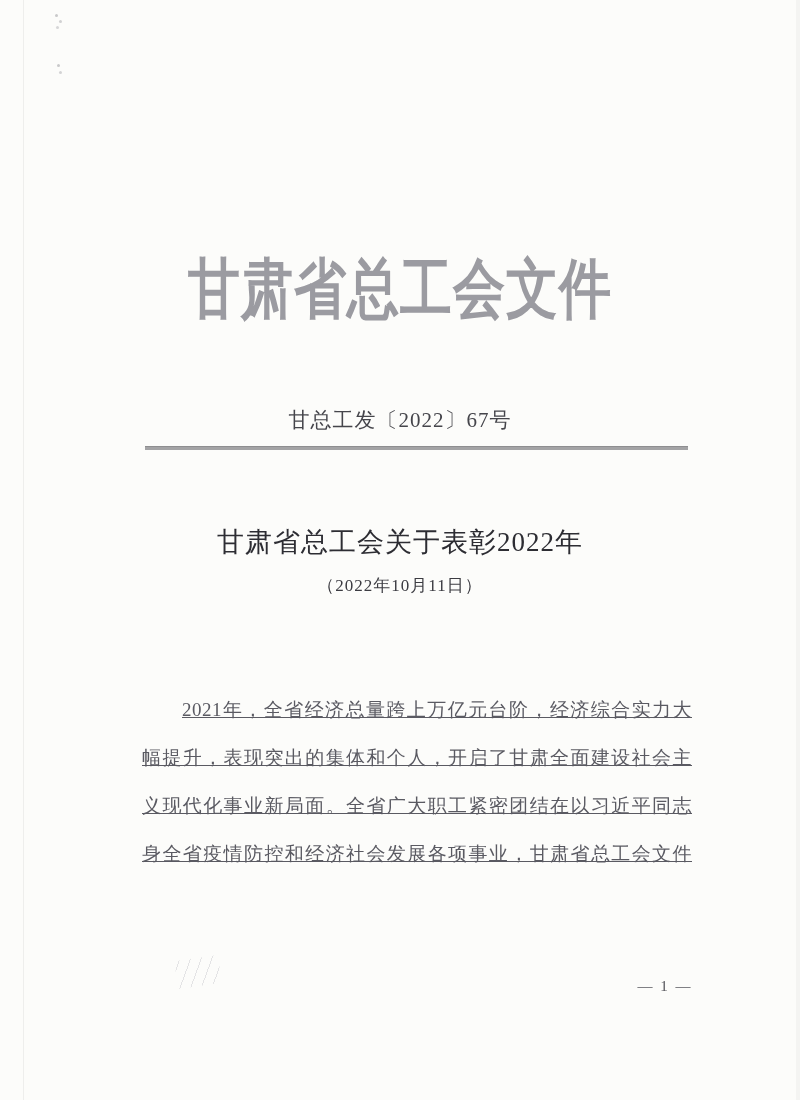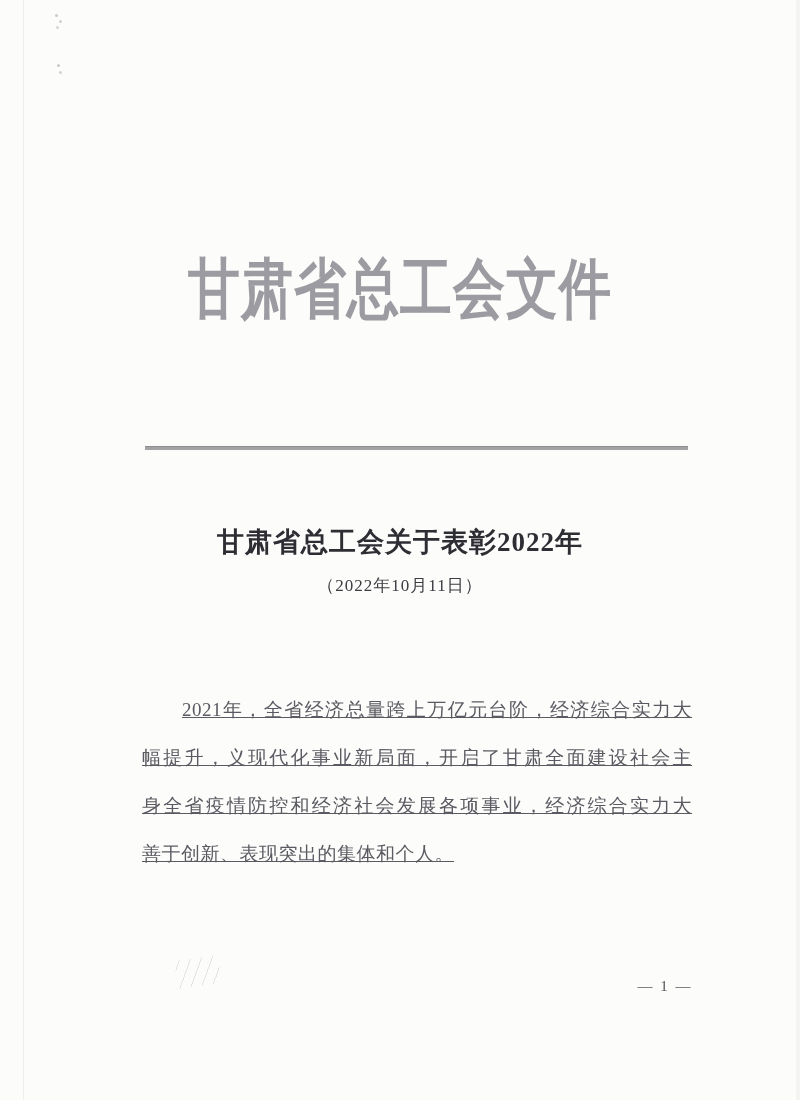--- a/index.html
+++ b/index.html
@@ -47,21 +47,21 @@
     border-top: 1px solid #8e8e90;
   }
   .title-block {
     position: absolute; left: 0; top: 520px;
     width: 800px;
     text-align: center;
   }
   .title-line {
     height: 44px; line-height: 44px;
     font-size: 27px;
-    font-weight: bold;
+    font-weight: normal;
     letter-spacing: 1px;
     color: #2d2d33;
   }
   .date-line {
     height: 44px; line-height: 44px;
     font-size: 17px;
     color: #3c3c42;
     letter-spacing: 1px;
   }
   .body-text {
@@ -111,30 +111,31 @@
 
 <div class="page">
 
   <div class="page-edge"></div>
   <div class="speck s1"></div>
   <div class="speck s2"></div>
   <div class="pencil-mark"></div>
 
   <div class="header-title">甘肃省总工会文件</div>
 
+  <div class="doc-number">甘总工发〔2022〕67号</div>
 
   <div class="header-rule"></div>
 
   <div class="title-block">
     <div class="title-line">甘肃省总工会关于表彰2022年</div>
     <div class="date-line">（2022年10月11日）</div>
   </div>
 
   <div class="body-text">
     <div class="body-line first">2021年，全省经济总量跨上万亿元台阶，经济综合实力大</div>
-    <div class="body-line">幅提升，义现代化事业新局面，开启了甘肃全面建设社会主</div>
-    <div class="body-line">身全省疫情防控和经济社会发展各项事业，经济综合实力大</div>
-    <div class="body-line last">善于创新、表现突出的集体和个人。</div>
+    <div class="body-line">幅提升，表现突出的集体和个人，开启了甘肃全面建设社会主</div>
+    <div class="body-line">义现代化事业新局面。全省广大职工紧密团结在以习近平同志</div>
+    <div class="body-line">身全省疫情防控和经济社会发展各项事业，甘肃省总工会文件</div>
   </div>
 
   <div class="page-number">— 1 —</div>
 
 </div>
 
 </body></html>

